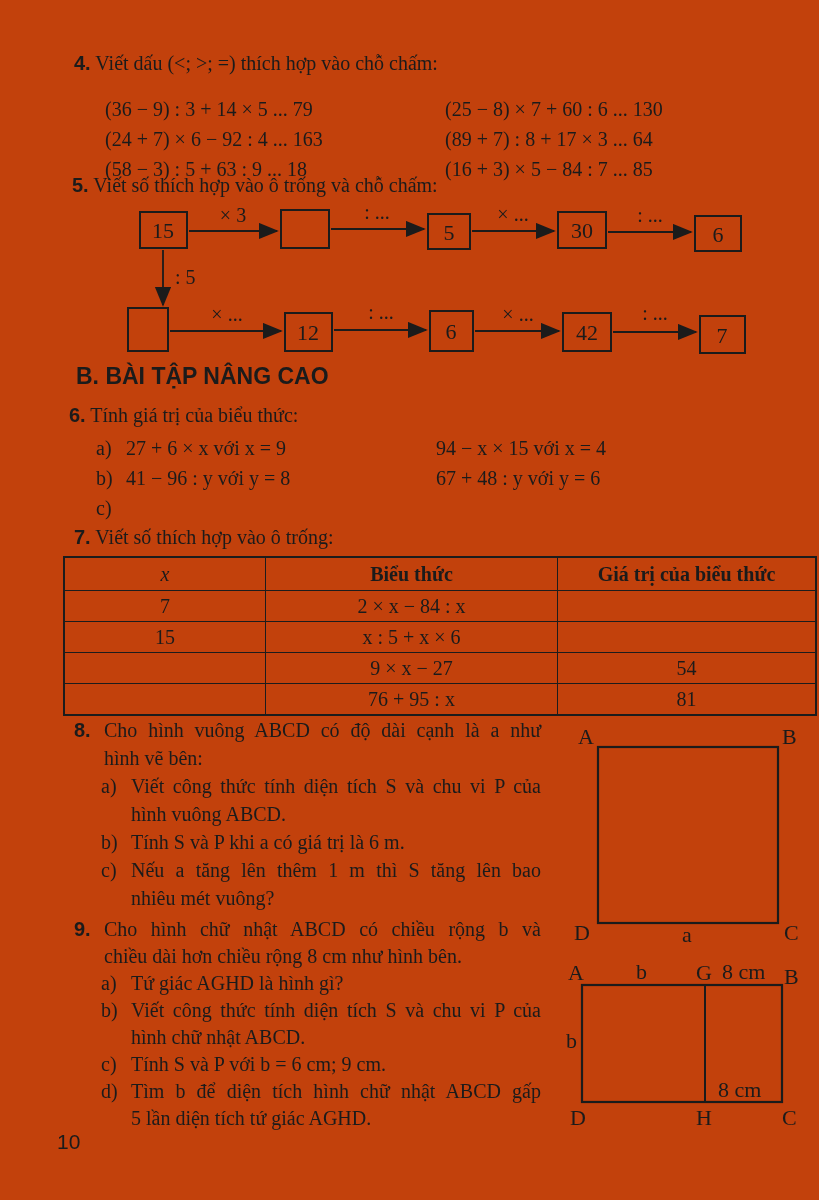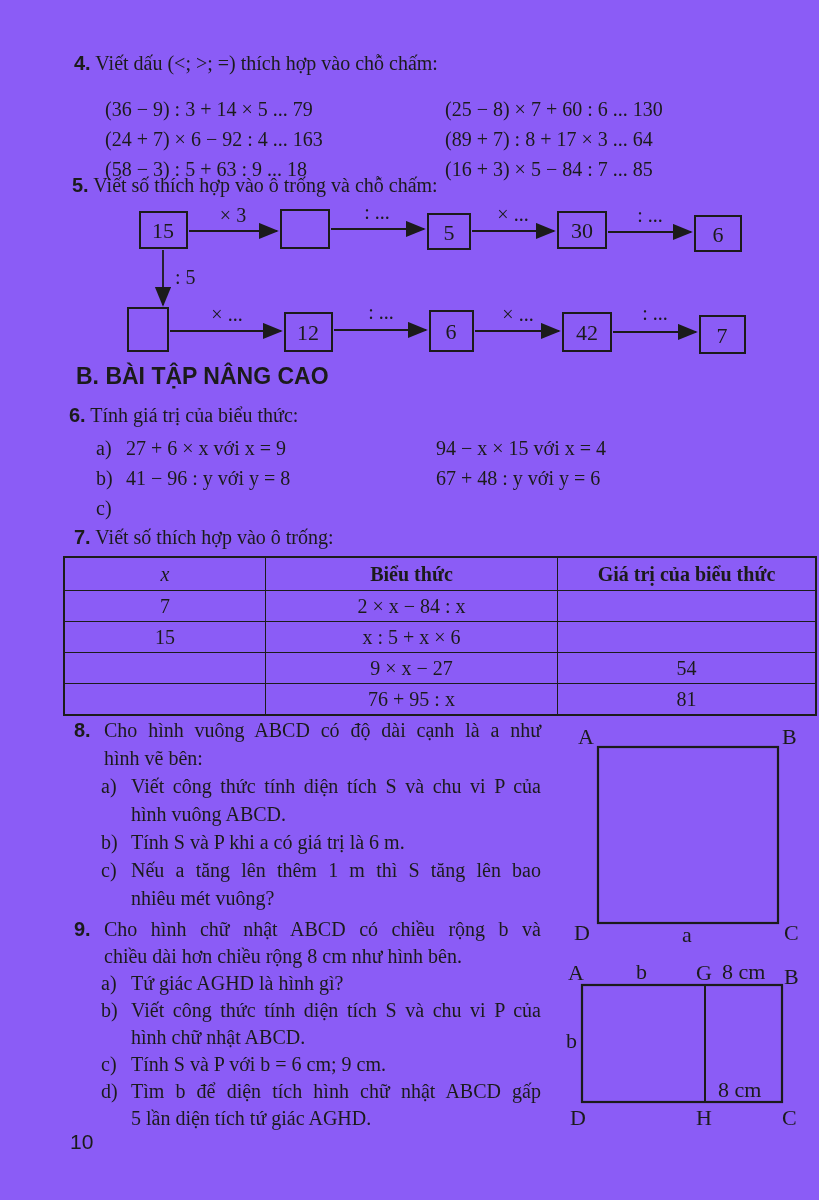--- a/index.html
+++ b/index.html
@@ -1,18 +1,18 @@
 <!DOCTYPE html>
 <html><head>
 <meta charset="utf-8">
 <style>
   html,body { margin:0; padding:0; background:#ffffff; }
   .page {
     position:relative; width:819px; height:1200px;
-    background:#8b5cf6; color:#1b1b1b; overflow:hidden;
+    background:#c2410c; color:#1b1b1b; overflow:hidden;
     font-family:"Liberation Serif","DejaVu Serif",serif;
     font-size:20px;
   }
   .abs { position:absolute; }
   .num {
     font-family:"Liberation Sans","DejaVu Sans",sans-serif;
     font-weight:700; font-size:20px;
   }
   .title-line { line-height:30px; white-space:nowrap; }
 
@@ -271,15 +271,15 @@
     <text class="figlabel" x="136" y="28">G</text>
     <text class="figlabel" x="162" y="27">8 cm</text>
     <text class="figlabel" x="224" y="32">B</text>
     <text class="figlabel" x="6" y="96">b</text>
     <text class="figlabel" x="158" y="145">8 cm</text>
     <text class="figlabel" x="10" y="173">D</text>
     <text class="figlabel" x="136" y="173">H</text>
     <text class="figlabel" x="222" y="173">C</text>
   </svg>
 
-  <div class="abs pagenum" style="left:70px; top:1130px">10</div>
+  <div class="abs pagenum" style="left:57px; top:1130px">10</div>
 
 </div>
 
 </body></html>

